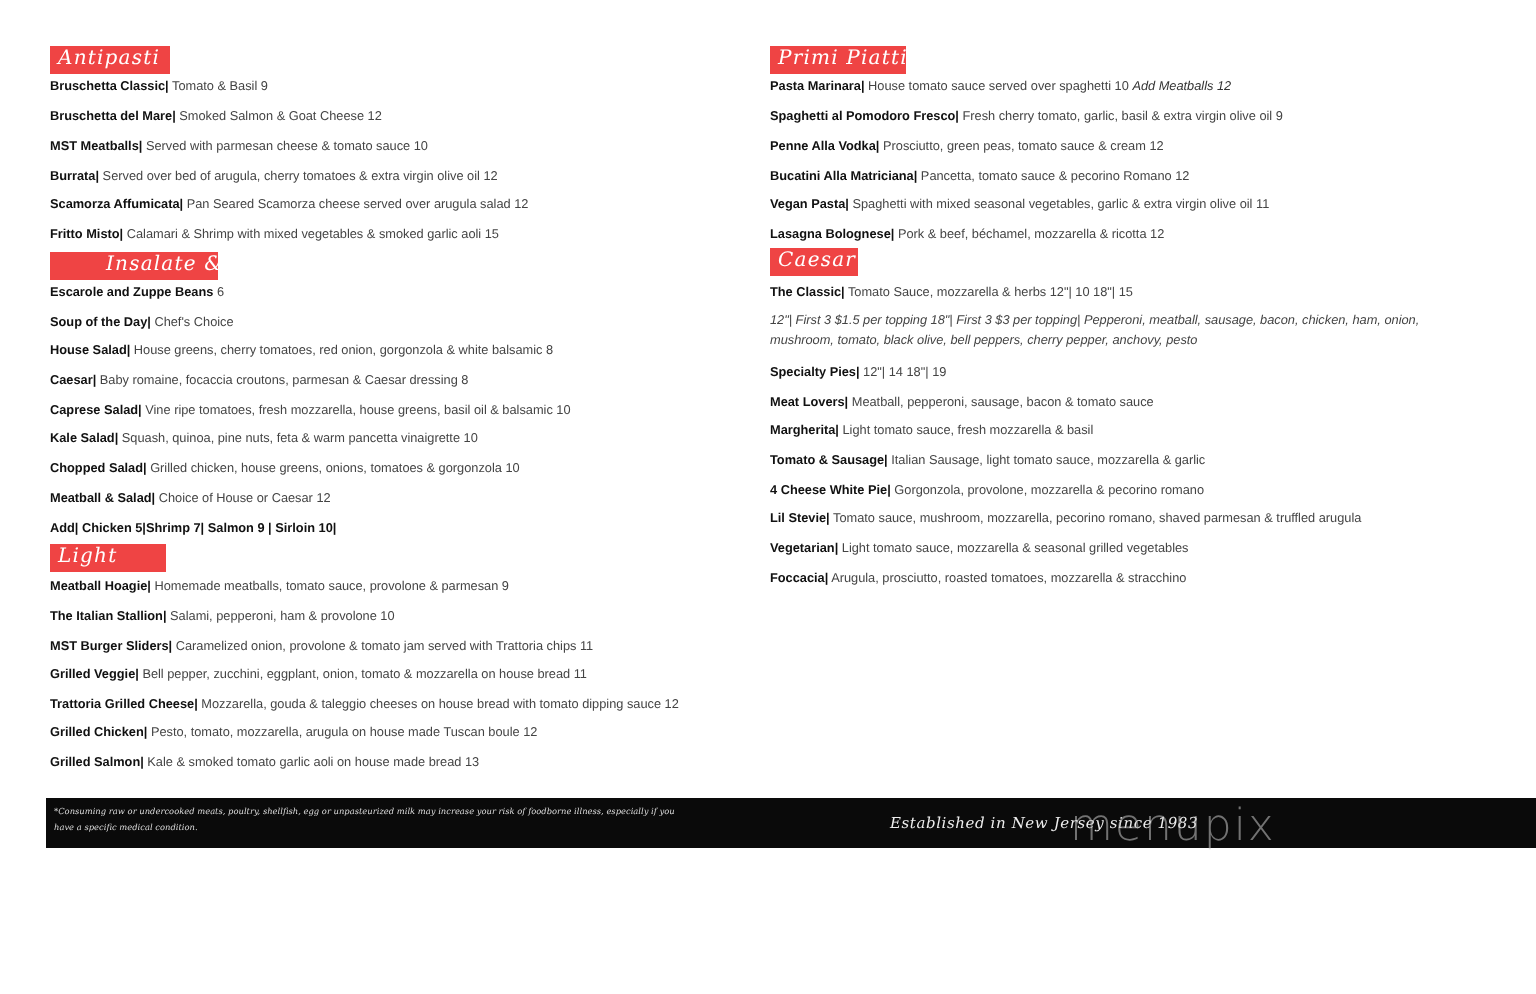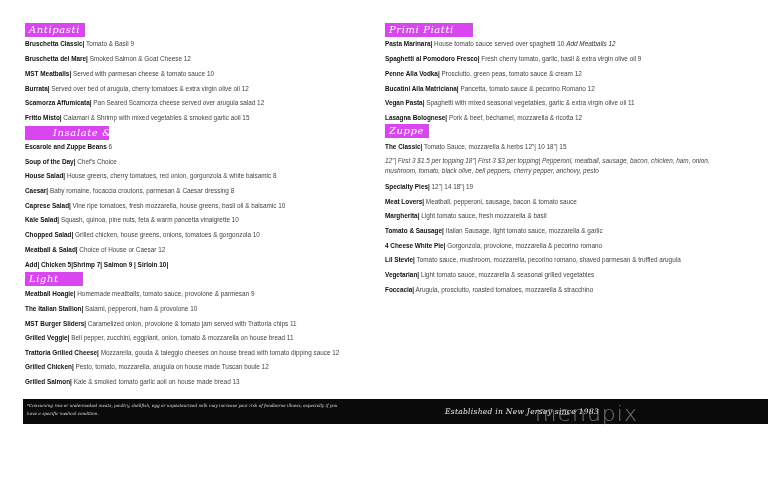--- a/index.html
+++ b/index.html
@@ -4,21 +4,21 @@
 <style>
   html, body { margin:0; padding:0; }
   body {
     width:768px; height:497px; background:#ffffff; position:relative; overflow:hidden;
     font-family:"Liberation Sans", sans-serif; color:#222;
   }
   .col { position:absolute; top:0; }
   .col-left { left:25px; width:345px; }
   .col-right { left:385px; width:370px; }
   .section-hdr {
-    position:absolute; background:#d946ef; color:#fff;
+    position:absolute; background:#ef4444; color:#fff;
     font-family:"DejaVu Serif", serif; font-style:italic;
     font-size:10px; line-height:13px; height:14px; padding:0 4px; box-sizing:border-box;
     letter-spacing:0.6px; white-space:nowrap;
   }
   .item {
     position:absolute; left:0; font-size:6.4px; line-height:8px; white-space:nowrap; color:#333;
   }
   .item b { color:#111; font-weight:bold; }
   .item .desc { color:#444; }
   .item i { font-style:italic; }
@@ -66,29 +66,29 @@
   <div class="item" style="top:290px;"><b>Meatball Hoagie|</b><span class="desc"> Homemade meatballs, tomato sauce, provolone &amp; parmesan  9</span></div>
   <div class="item" style="top:305px;"><b>The Italian Stallion|</b><span class="desc">  Salami, pepperoni, ham &amp; provolone  10</span></div>
   <div class="item" style="top:320px;"><b>MST Burger Sliders|</b><span class="desc"> Caramelized onion, provolone &amp; tomato jam served with Trattoria chips  11</span></div>
   <div class="item" style="top:334px;"><b>Grilled Veggie|</b><span class="desc"> Bell pepper, zucchini, eggplant, onion, tomato &amp; mozzarella on house bread  11</span></div>
   <div class="item" style="top:349px;"><b>Trattoria Grilled Cheese|</b><span class="desc"> Mozzarella, gouda &amp; taleggio cheeses on house bread with tomato dipping sauce  12</span></div>
   <div class="item" style="top:363px;"><b>Grilled Chicken|</b><span class="desc"> Pesto, tomato, mozzarella, arugula on house made Tuscan boule  12</span></div>
   <div class="item" style="top:378px;"><b>Grilled Salmon|</b><span class="desc"> Kale &amp; smoked tomato garlic aoli on house made bread  13</span></div>
 </div>
 
 <div class="col col-right">
-  <div class="section-hdr" style="top:23px;left:0;width:88px;">Primi Piatti</div>
+  <div class="section-hdr" style="top:23px;left:0;width:68px;">Primi Piatti</div>
   <div class="item" style="top:40px;"><b>Pasta Marinara|</b><span class="desc"> House tomato sauce served over spaghetti  10  </span><i>Add Meatballs 12</i></div>
   <div class="item" style="top:55px;"><b>Spaghetti al Pomodoro Fresco|</b><span class="desc"> Fresh cherry tomato, garlic, basil &amp; extra virgin olive oil  9</span></div>
   <div class="item" style="top:70px;"><b>Penne Alla Vodka|</b><span class="desc"> Prosciutto, green peas, tomato sauce &amp; cream  12</span></div>
   <div class="item" style="top:85px;"><b>Bucatini Alla Matriciana|</b><span class="desc"> Pancetta, tomato sauce &amp; pecorino Romano  12</span></div>
   <div class="item" style="top:99px;"><b>Vegan Pasta|</b><span class="desc"> Spaghetti with mixed seasonal vegetables, garlic &amp; extra virgin olive oil 11</span></div>
   <div class="item" style="top:114px;"><b>Lasagna Bolognese|</b><span class="desc"> Pork &amp; beef, béchamel, mozzarella &amp; ricotta  12</span></div>
 
-  <div class="section-hdr" style="top:124px;left:0;width:44px;">Zuppe</div>
+  <div class="section-hdr" style="top:124px;left:0;width:44px;">Caesar</div>
   <div class="item" style="top:143px;"><b>The Classic|</b><span class="desc"> Tomato Sauce, mozzarella &amp; herbs   12"| 10  18"| 15</span></div>
   <div class="item wrap" style="top:156px;">12"| First 3 $1.5 per topping        18"| First 3 $3 per topping|  Pepperoni, meatball, sausage, bacon, chicken, ham, onion, mushroom, tomato, black olive, bell peppers,  cherry pepper, anchovy, pesto</div>
   <div class="item" style="top:183px;"><b>Specialty Pies|</b><span class="desc"> 12"| 14   18"| 19</span></div>
   <div class="item" style="top:198px;"><b>Meat Lovers|</b><span class="desc"> Meatball, pepperoni, sausage, bacon &amp; tomato sauce</span></div>
   <div class="item" style="top:212px;"><b>Margherita|</b><span class="desc"> Light tomato sauce, fresh mozzarella &amp; basil</span></div>
   <div class="item" style="top:227px;"><b>Tomato &amp; Sausage|</b><span class="desc"> Italian Sausage, light tomato sauce, mozzarella &amp; garlic</span></div>
   <div class="item" style="top:242px;"><b>4 Cheese White Pie|</b><span class="desc"> Gorgonzola, provolone, mozzarella &amp; pecorino romano</span></div>
   <div class="item" style="top:256px;"><b>Lil Stevie|</b><span class="desc"> Tomato sauce, mushroom, mozzarella, pecorino romano, shaved parmesan &amp; truffled arugula</span></div>
   <div class="item" style="top:271px;"><b>Vegetarian|</b><span class="desc"> Light tomato sauce, mozzarella &amp; seasonal grilled vegetables</span></div>
   <div class="item" style="top:286px;"><b>Foccacia|</b><span class="desc"> Arugula, prosciutto, roasted tomatoes, mozzarella &amp; stracchino</span></div>

